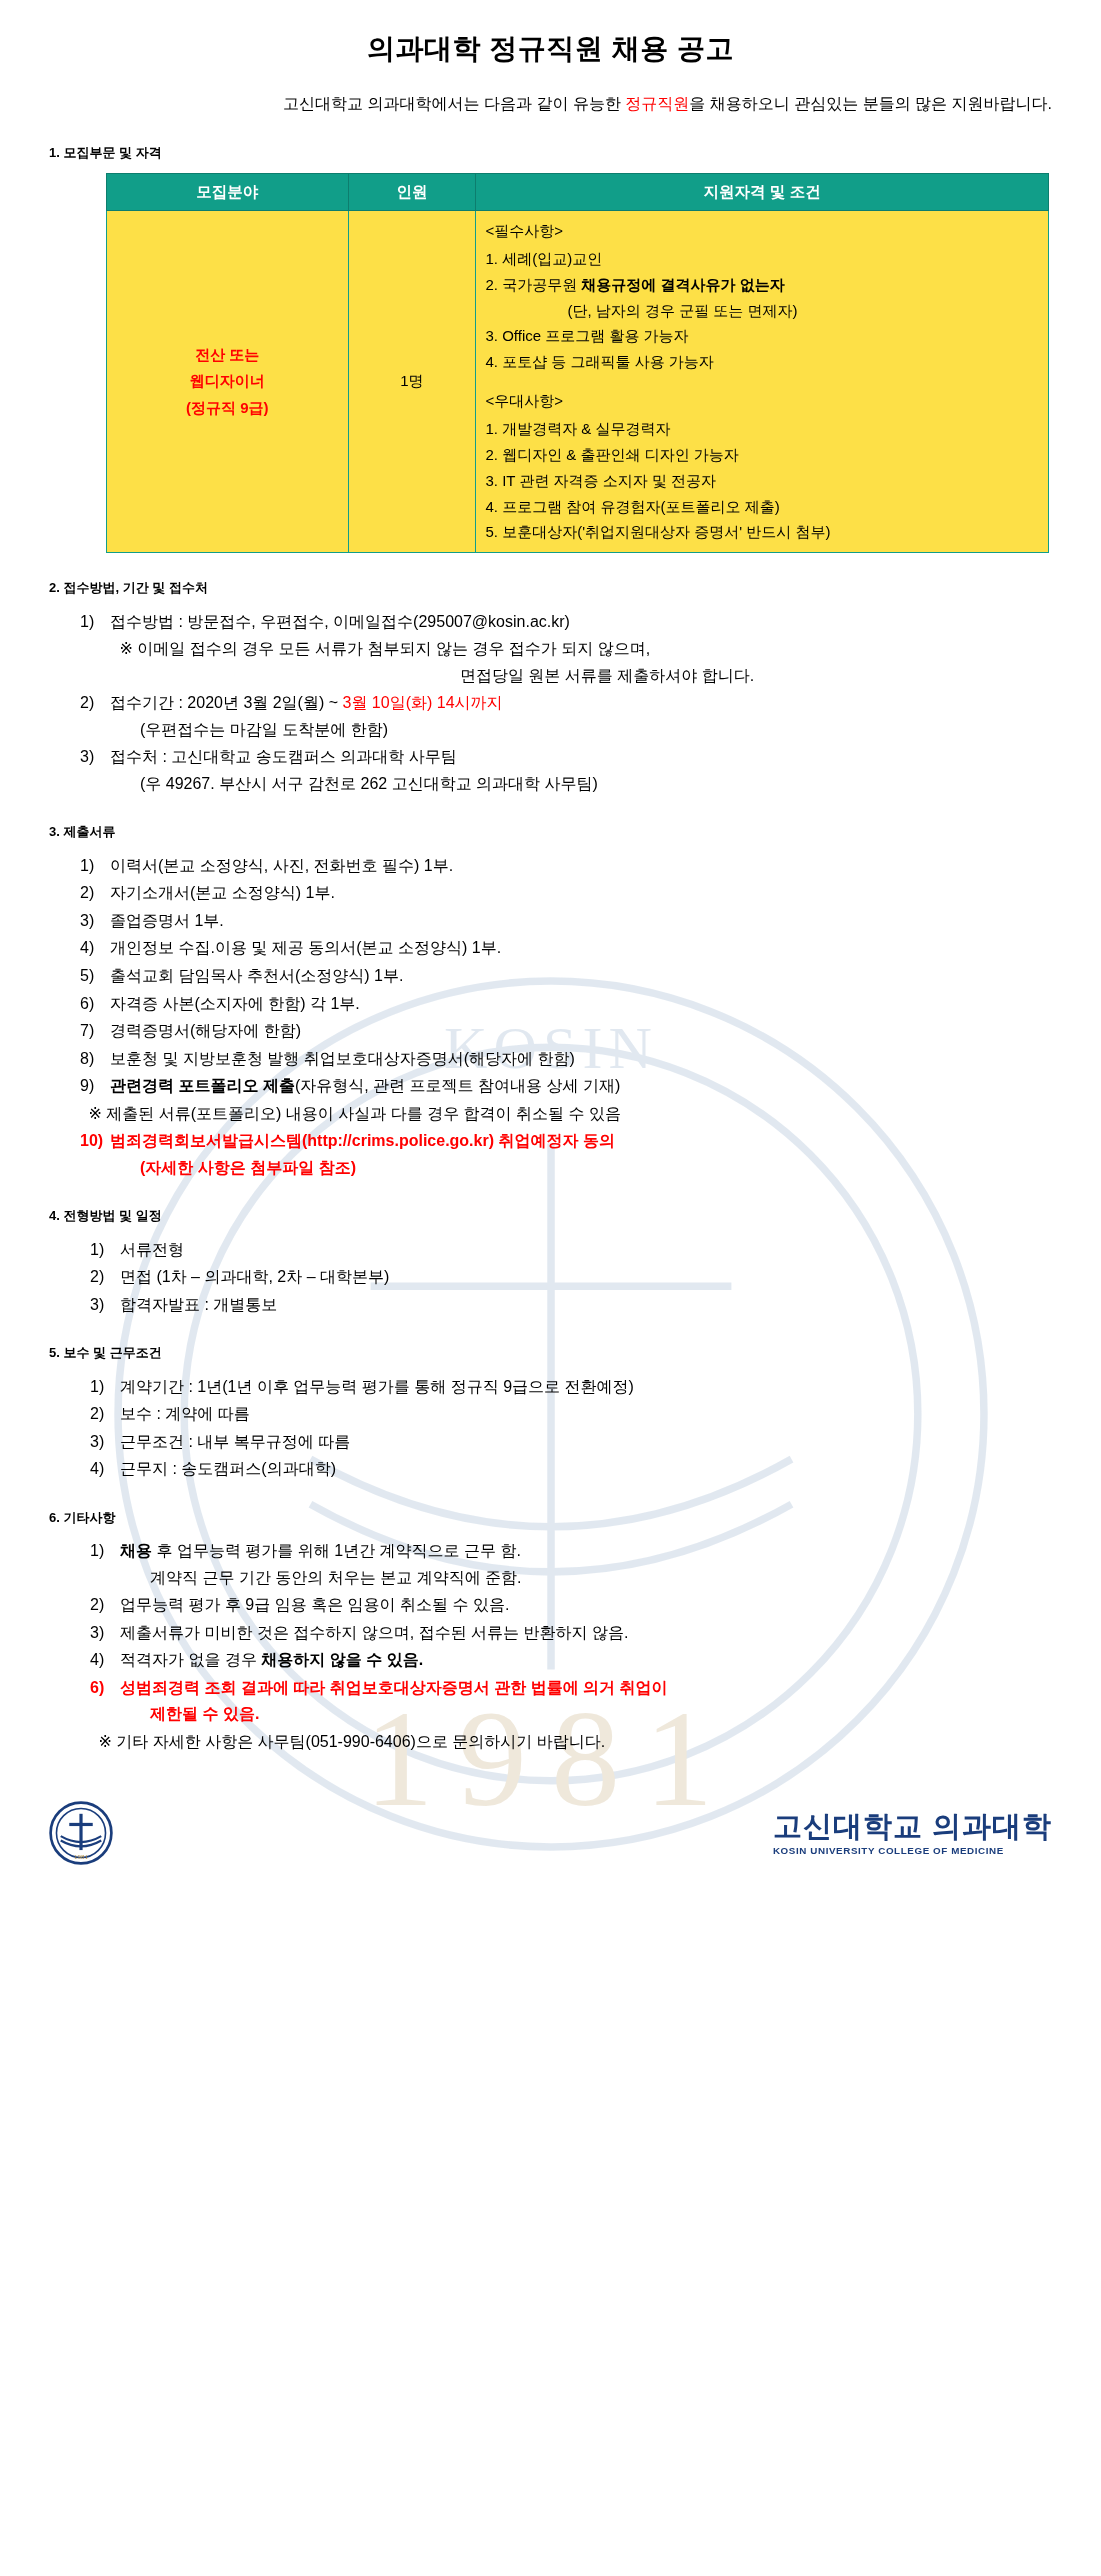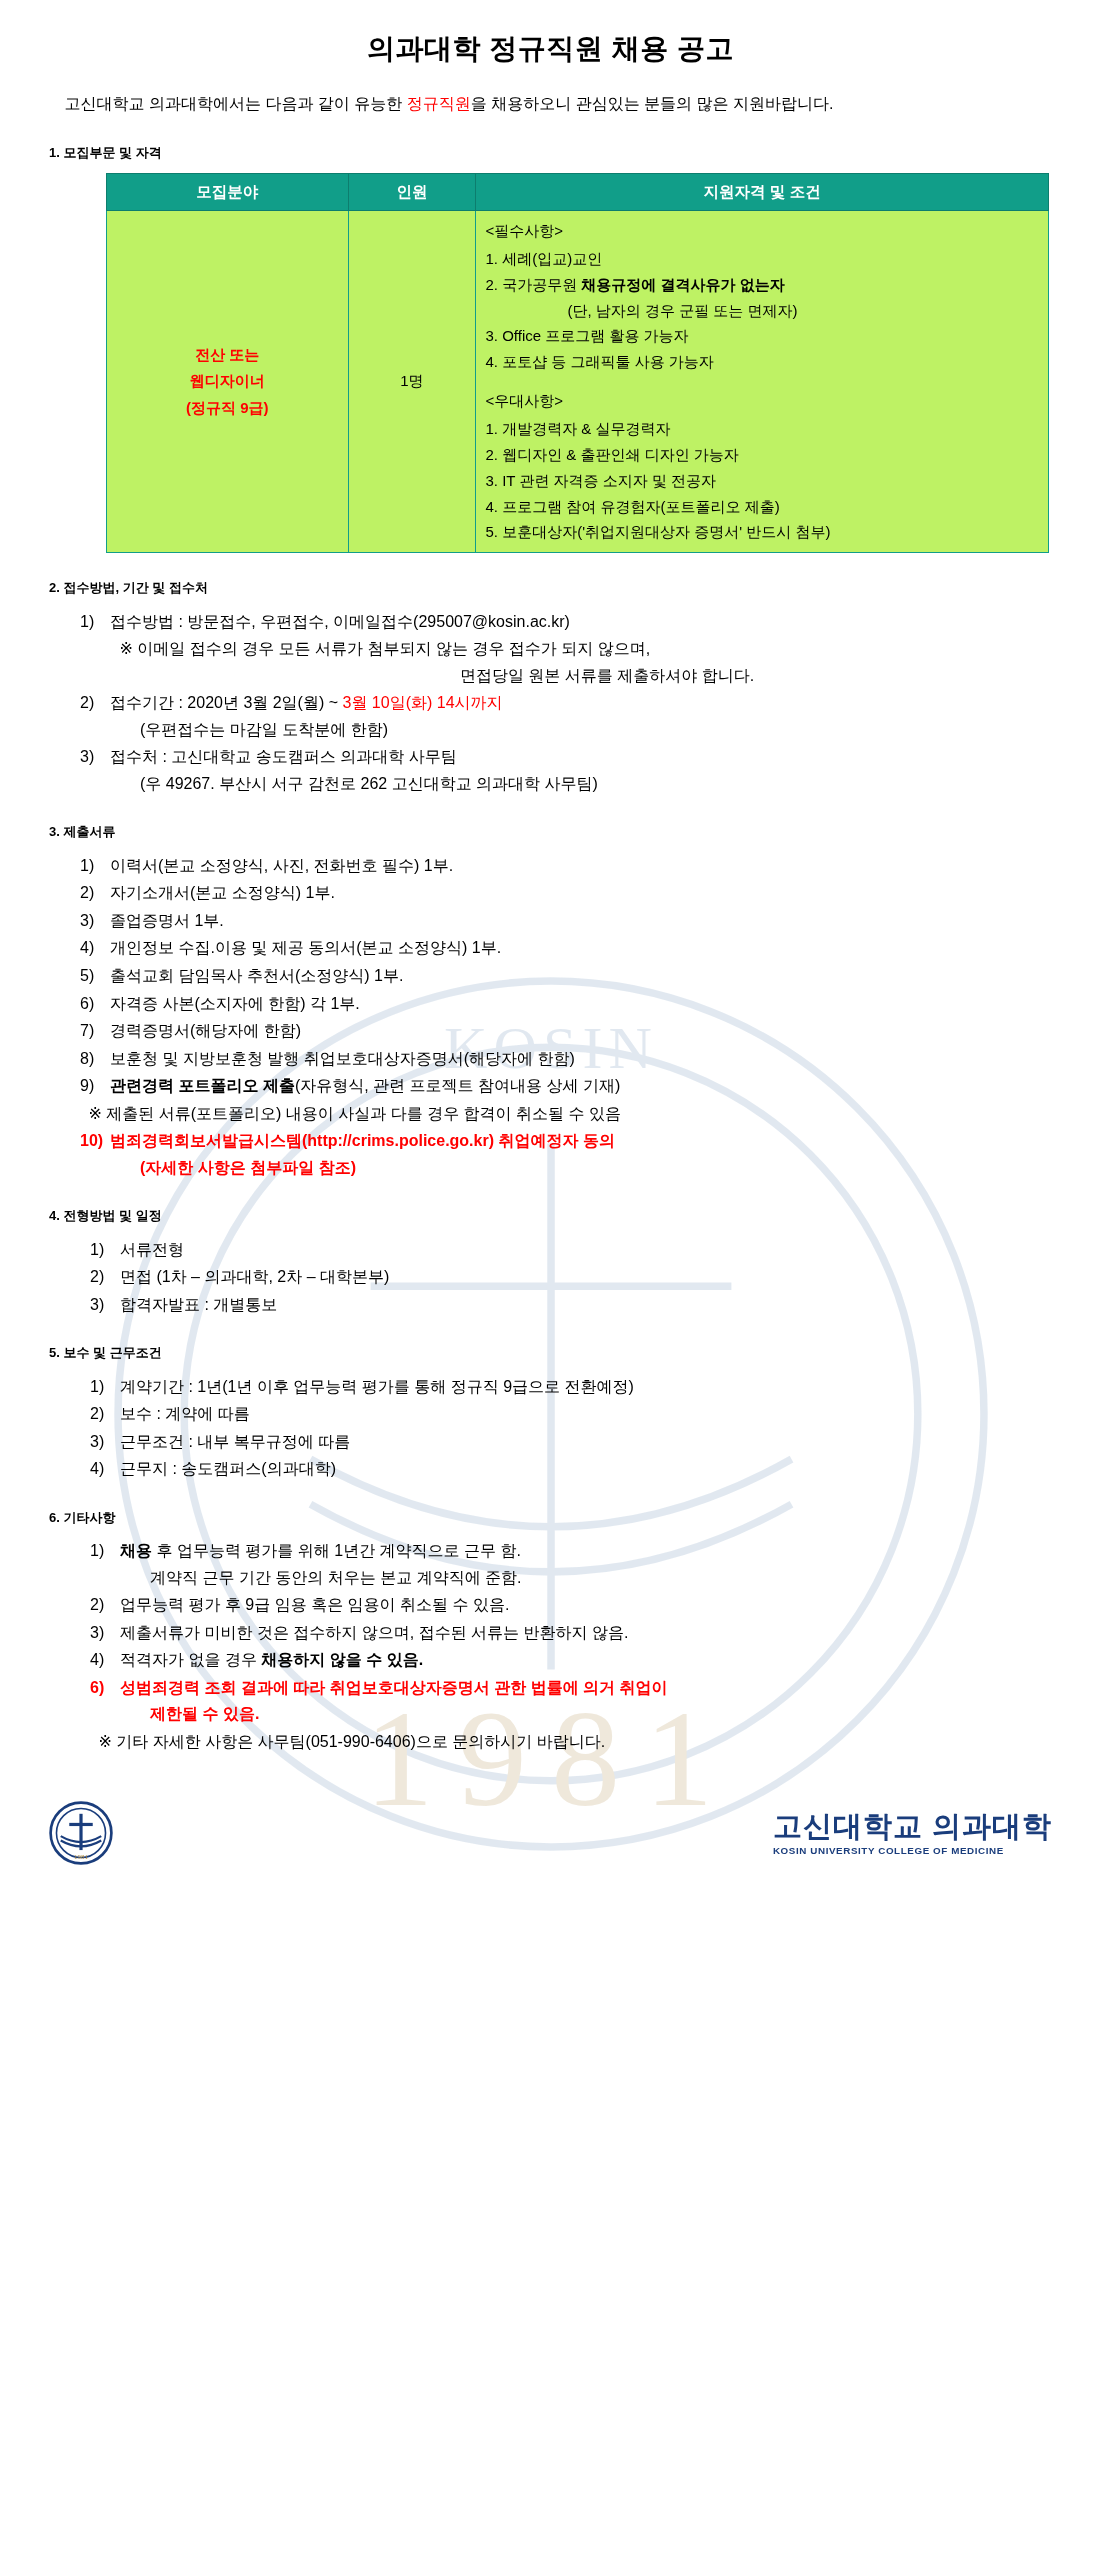--- a/index.html
+++ b/index.html
@@ -40,39 +40,40 @@
     font-size: 28px;
     font-weight: bold;
     letter-spacing: 0.5px;
     margin: 9.3px 0 23px 0;
   }
   p.intro {
     font-size: 16px;
     line-height: 1.58;
     margin: 0 0 28px 0;
     text-indent: 15.5px;
+    text-align: right;
   }
   .red { color: #ff0000; }
   .red-b { color: #ff0000; font-weight: bold; }
   .bold { font-weight: bold; }
   .u { }
 
   h2.sec {
     font-size: 13px;
     font-weight: bold;
     margin: 0 0 11.3px 0;
   }
   .sec-block { margin-bottom: 26px; }
 
   
   table.recruit {
     border-collapse: collapse;
     width: 943px;
     margin: 0 0 0 57px;
-    background: #bef264;
+    background: #fde047;
   }
   table.recruit th {
     background: #119E89;
     color: #ffffff;
     font-size: 15.5px;
     font-weight: bold;
     border: 0.5px solid #0d7e6e;
     padding: 7.2px 3.1px;
     text-align: center;
   }

